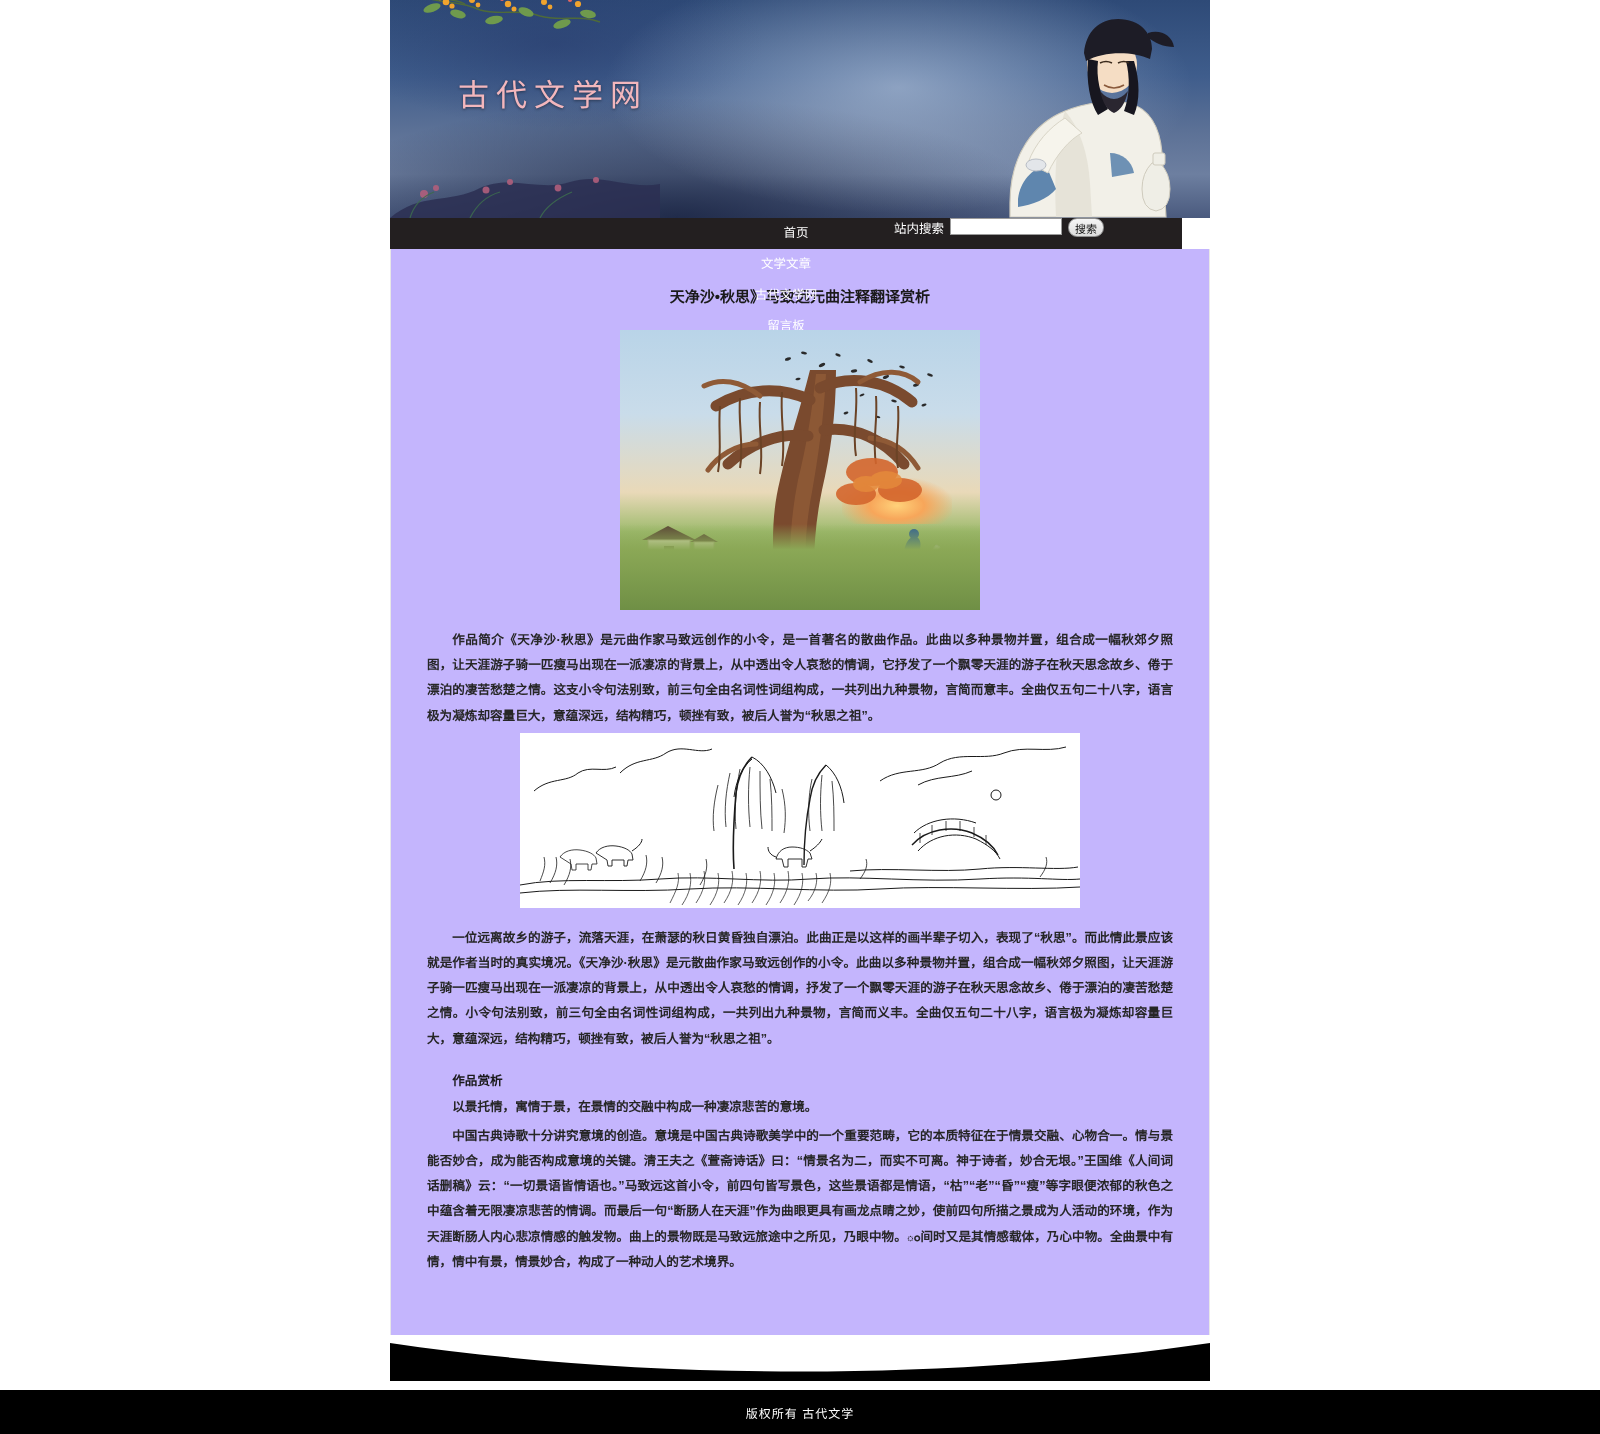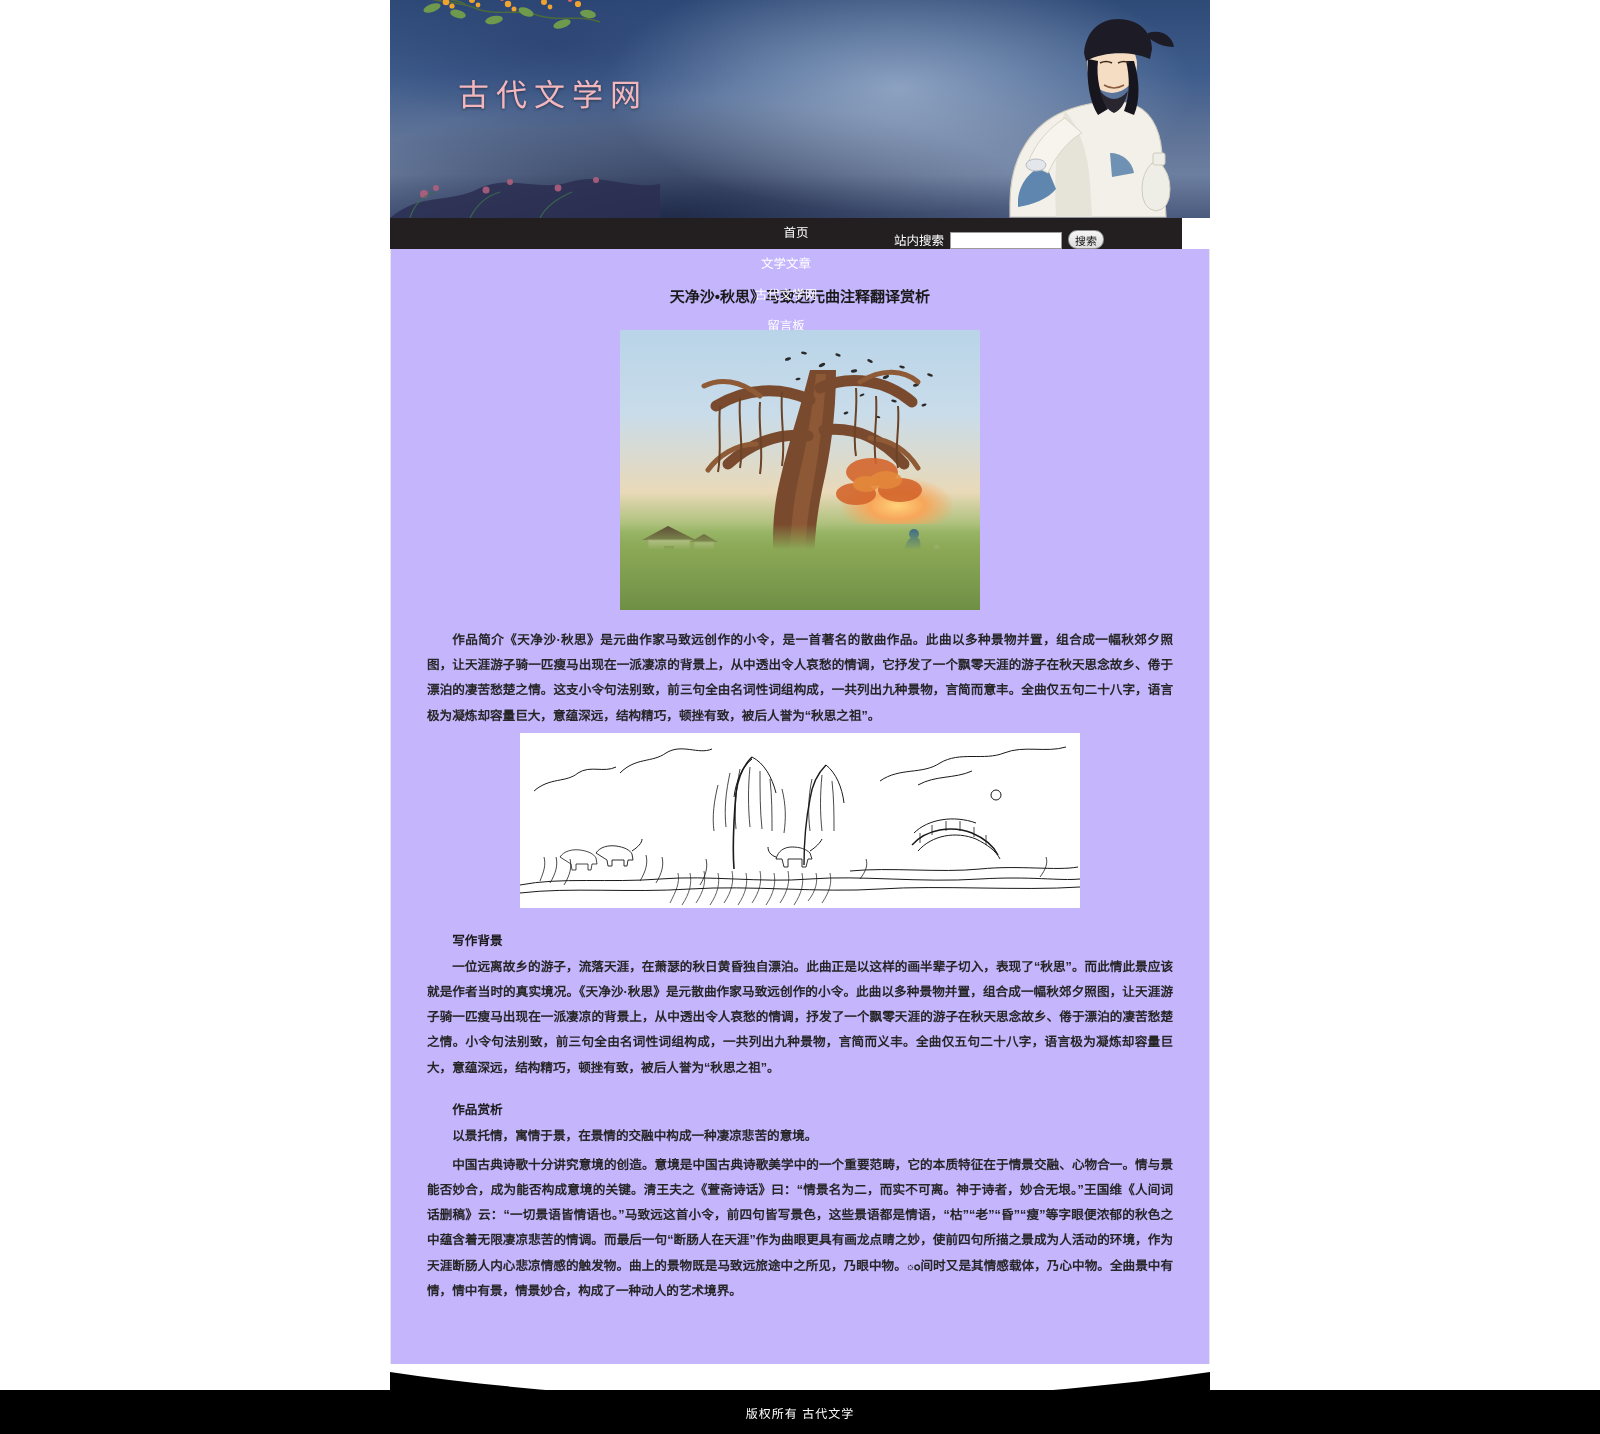--- a/index.html
+++ b/index.html
@@ -84,21 +84,21 @@
     cursor: pointer;
     white-space: nowrap;
   }
   .navbar .nav-item:first-child { padding-left: 42px; }
   .search-area {
     position: absolute;
     right: 78px;
     top: 0;
     height: 31px;
     display: flex;
-    align-items: flex-end;
+    align-items: flex-start;
     gap: 6px;
   }
   .search-area .search-label {
     color: #ffffff;
     font-size: 12.5px;
     white-space: nowrap;
   }
   .search-area input.search-input {
     width: 112px;
     height: 17px;
@@ -511,21 +511,20 @@
             <path d="M274 172 C282 160 284 150 282 140"></path>
             <path d="M288 168 C296 158 298 148 296 140"></path>
             <path d="M302 170 C310 158 312 150 310 140"></path>
           </g>
 
           <circle cx="476" cy="62" r="5"></circle>
         </g>
       </svg>
     </div>
 
-    <h2 class="section-head">写作背景</h2>
     <p class="body-text">一位远离故乡的游子，流落天涯，在萧瑟的秋日黄昏独自漂泊。此曲正是以这样的画半辈子切入，表现了“秋思”。而此情此景应该就是作者当时的真实境况。《天净沙·秋思》是元散曲作家马致远创作的小令。此曲以多种景物并置，组合成一幅秋郊夕照图，让天涯游子骑一匹瘦马出现在一派凄凉的背景上，从中透出令人哀愁的情调，抒发了一个飘零天涯的游子在秋天思念故乡、倦于漂泊的凄苦愁楚之情。小令句法别致，前三句全由名词性词组构成，一共列出九种景物，言简而义丰。全曲仅五句二十八字，语言极为凝炼却容量巨大，意蕴深远，结构精巧，顿挫有致，被后人誉为“秋思之祖”。</p>
 
     <h2 class="section-head">作品赏析</h2>
     <p class="body-text">以景托情，寓情于景，在景情的交融中构成一种凄凉悲苦的意境。</p>
     <p class="body-text">中国古典诗歌十分讲究意境的创造。意境是中国古典诗歌美学中的一个重要范畴，它的本质特征在于情景交融、心物合一。情与景能否妙合，成为能否构成意境的关键。清王夫之《萱斋诗话》曰：“情景名为二，而实不可离。神于诗者，妙合无垠。”王国维《人间词话删稿》云：“一切景语皆情语也。”马致远这首小令，前四句皆写景色，这些景语都是情语，“枯”“老”“昏”“瘦”等字眼便浓郁的秋色之中蕴含着无限凄凉悲苦的情调。而最后一句“断肠人在天涯”作为曲眼更具有画龙点睛之妙，使前四句所描之景成为人活动的环境，作为天涯断肠人内心悲凉情感的触发物。曲上的景物既是马致远旅途中之所见，乃眼中物。ం间时又是其情感载体，乃心中物。全曲景中有情，情中有景，情景妙合，构成了一种动人的艺术境界。</p>
 
     <div class="spacer-16"></div>
   </div>
 
   <div class="curve-wrap">

